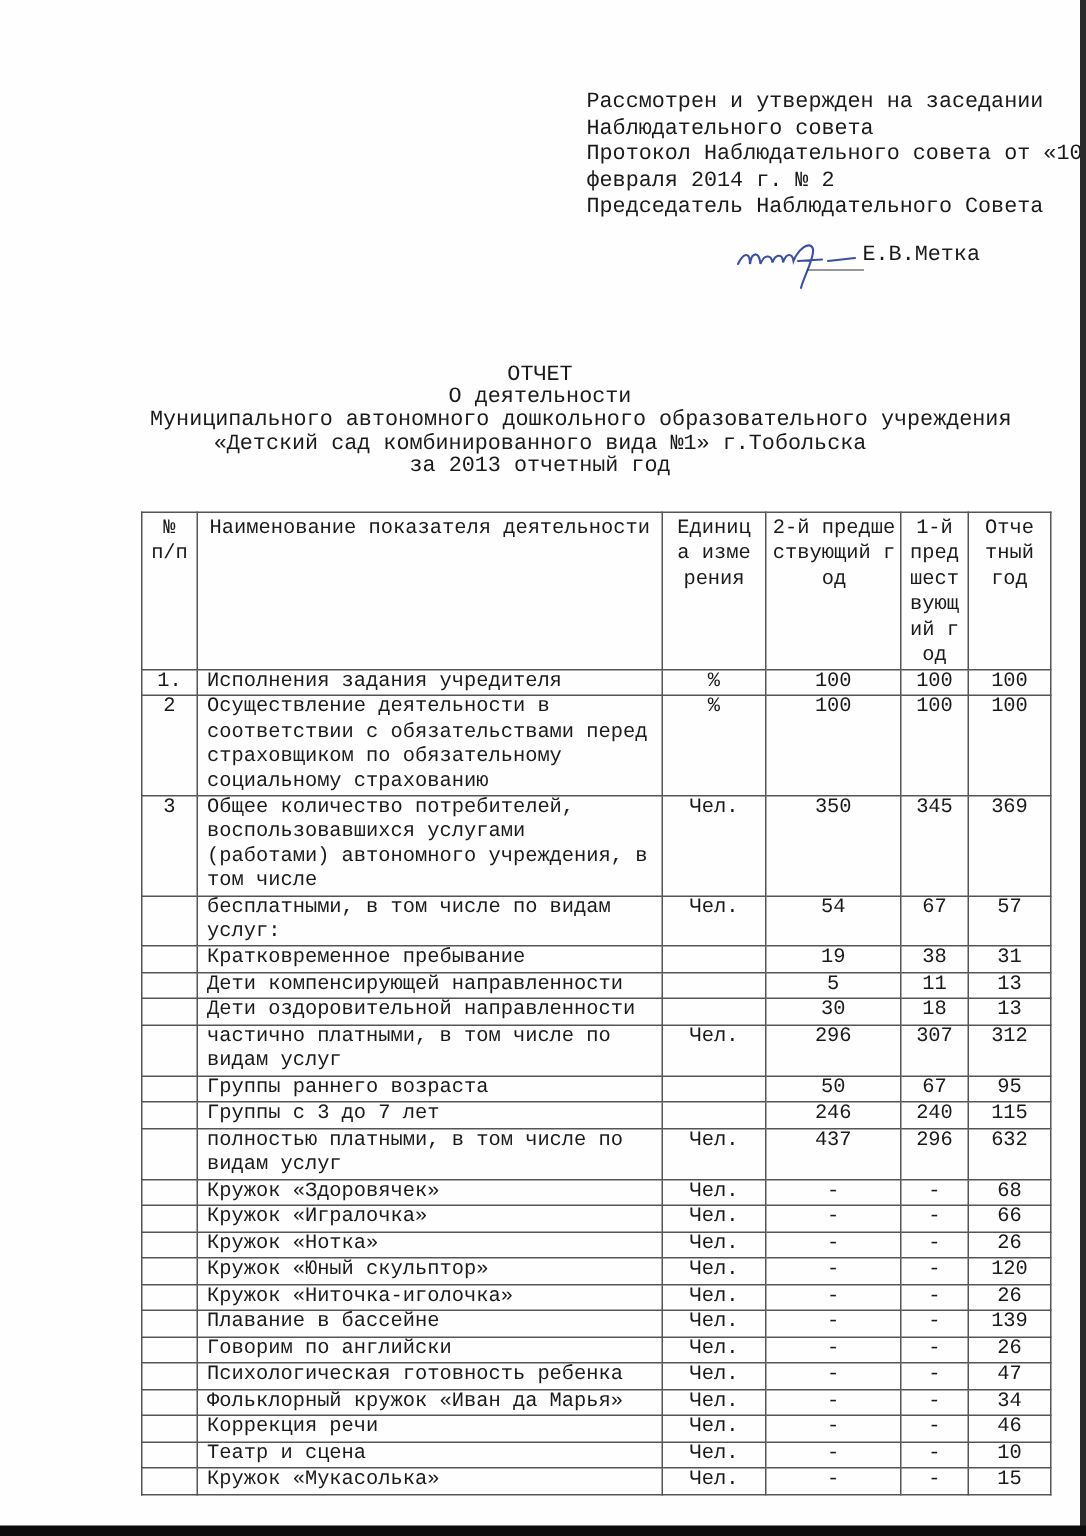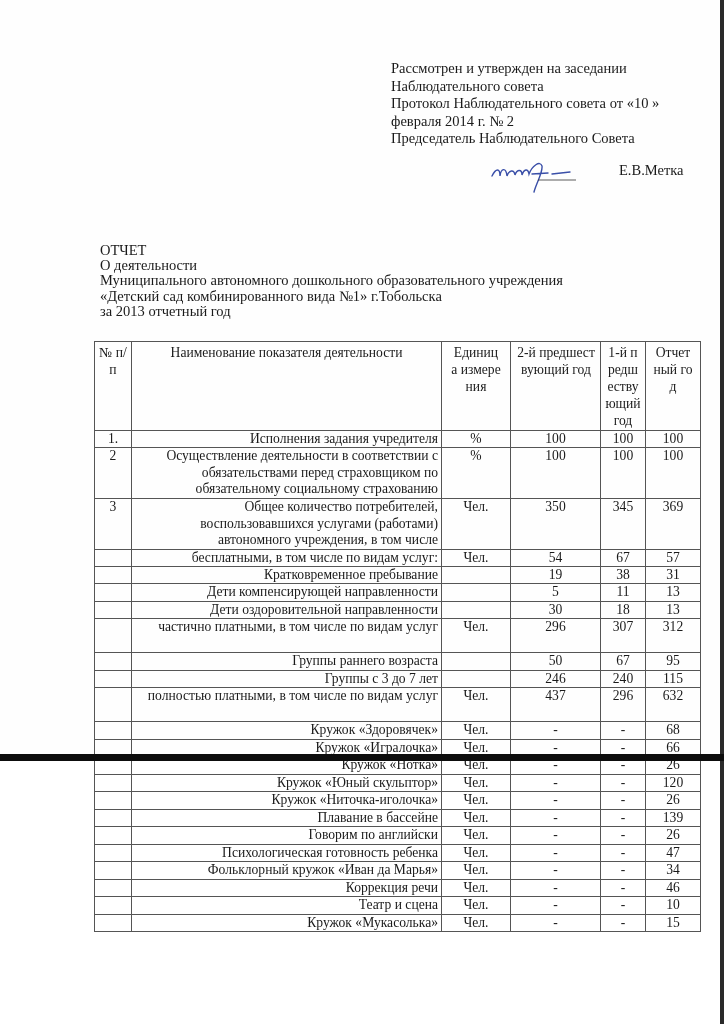--- a/index.html
+++ b/index.html
@@ -1,43 +1,43 @@
 <!DOCTYPE html>
 <html><head>
 <meta charset="utf-8">
 <style>
   html, body { margin: 0; padding: 0; }
   body {
     width: 724px; height: 1024px; position: relative; overflow: hidden;
     background: #ffffff; color: #1a1a1a;
     font-family: "Liberation Serif", "DejaVu Serif", serif;
   }
-  .page { position: absolute; left: 0; top: 0; width: 724px; height: 761px; background: #fefefe; }
+  .page { position: absolute; left: 0; top: 0; width: 724px; height: 1024px; background: #fefefe; font-family: Liberation Mono, monospace; }
   .right-strip { position: absolute; right: 0; top: 0; width: 4px; height: 1024px; background: #2a2a2a; }
   .bottom-strip { position: absolute; left: 0; bottom: 0; width: 724px; height: 7px; background: #0d0d0d; }
 
   .approval { position: absolute; left: 391px; top: 60px; font-size: 14.5px; line-height: 17.6px; }
   .approval div { white-space: nowrap; }
-  .sign-name { position: absolute; left: 575px; top: 162px; font-size: 14.5px; margin-left: 44px; }
+  .sign-name { position: absolute; left: 575px; top: 162px; font-size: 14.5px; }
   .signature { position: absolute; left: 488px; top: 154px; }
 
-  .title-block { position: absolute; left: 100px; top: 243px; width: 520px; text-align: left; font-size: 14.5px; line-height: 15.2px; }
+  .title-block { position: absolute; left: 100px; top: 243px; width: 520px; text-align: center; font-size: 14.5px; line-height: 15.2px; }
   .title-block div { white-space: nowrap; }
 
   table.report {
     position: absolute; left: 94px; top: 341px; width: 606px;
     border-collapse: collapse; table-layout: fixed;
     font-size: 13.6px; line-height: 16.4px;
   }
   table.report td, table.report th {
     border: 1px solid #555; padding: 0 3px; vertical-align: top; font-weight: normal;
   }
   table.report th { text-align: center; padding-top: 2px; line-height: 17px; }
   table.report td.num { text-align: center; }
-  table.report td.name { text-align: right; padding-left: 6px; }
+  table.report td.name { text-align: left; padding-left: 6px; }
   table.report td.unit { text-align: center; }
   table.report td.val { text-align: center; }
   tr.hdr { height: 89px; }
   tr.r1 { height: 17px; }
   tr.r2 { height: 51px; }
   tr.r3 { height: 50px; }
   tr.single { height: 17px; padding-left: 39px; }
   tr.double { height: 34px; }
   tr.tail { height: 17.5px; margin-top: 32px; }
 </style>

